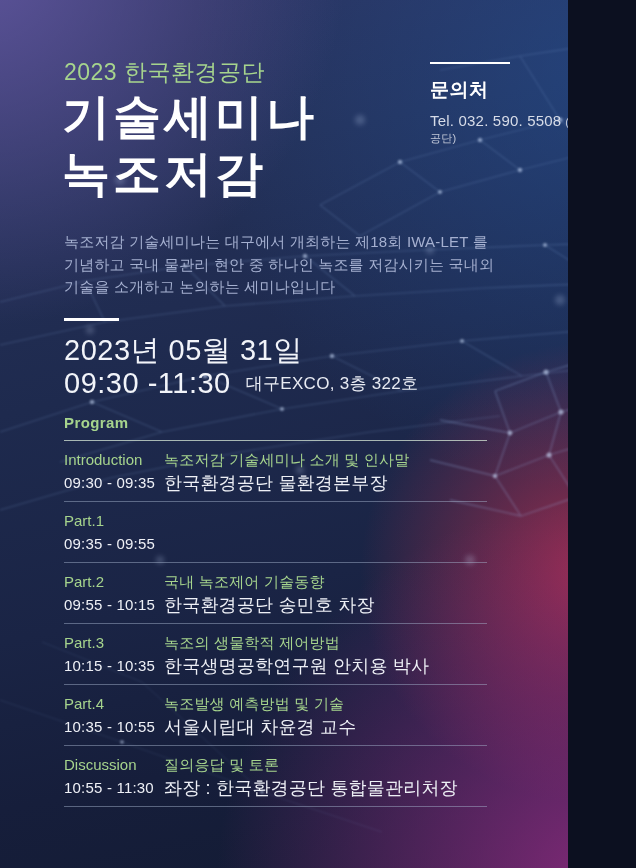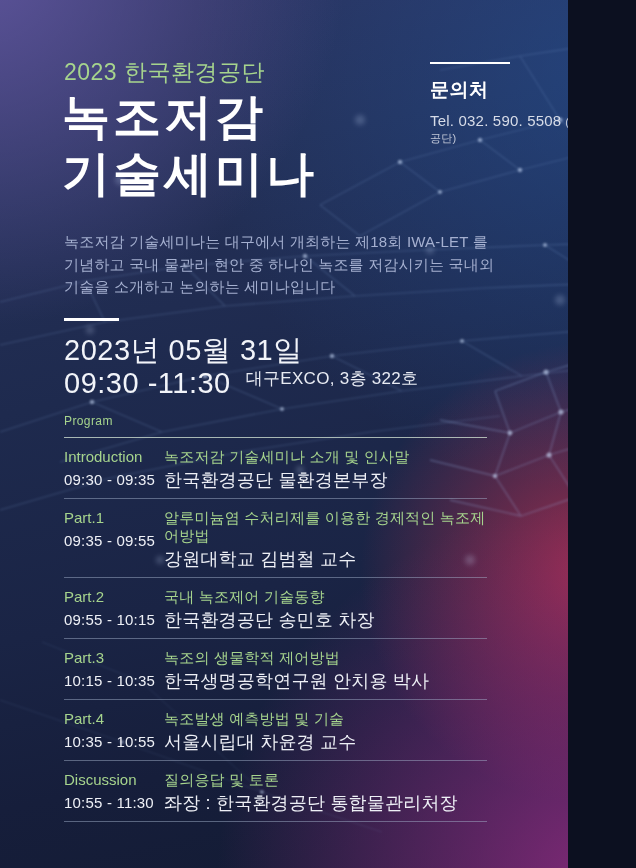--- a/index.html
+++ b/index.html
@@ -42,26 +42,26 @@
     position: absolute; left: 64px; top: 231px;
     font-size: 15px; line-height: 22.5px;
     color: #a5b0d0; white-space: pre-line; letter-spacing: 0.2px;
   }
 
   .date-rule { position: absolute; left: 64px; top: 318px; width: 55px; height: 3px; background: #ffffff; }
   .date-text {
     position: absolute; left: 64px; top: 331px;
     font-size: 29px; font-weight: 500; color: #f2f4f9; letter-spacing: 0.5px;
   }
-  .time-row { position: absolute; left: 64px; top: 367px; display: flex; align-items: flex-start; }
+  .time-row { position: absolute; left: 64px; top: 367px; display: flex; align-items: center; }
   .time-text { font-size: 29px; font-weight: 500; color: #f2f4f9; letter-spacing: 0.5px; }
   .venue-text { font-size: 17px; font-weight: 500; color: #e8ebf3; margin-left: 15px; letter-spacing: 0.3px; }
 
   .program { position: absolute; left: 64px; top: 414px; width: 423px; }
-  .program-heading { font-size: 12px; font-weight: 400; color: #a6d48d; letter-spacing: 0.4px; padding-bottom: 9px; }
+  .program-heading { font-size: 15px; font-weight: 700; color: #a6d48d; letter-spacing: 0.4px; padding-bottom: 9px; }
   .program-heading-rule { height: 1px; background: rgba(215,232,215,0.75); }
   .program-row {
     display: flex; align-items: flex-start;
     padding: 10px 0 9px 0;
     border-bottom: 1px solid rgba(165,180,205,0.48);
   }
   .row-left { width: 100px; flex: 0 0 100px; }
   .row-right { flex: 1; }
   .row-label { font-size: 15px; font-weight: 500; color: #a6d48d; line-height: 18px; margin-bottom: 5px; }
   .row-time  { font-size: 15px; font-weight: 500; color: #eef0f6; line-height: 18px; letter-spacing: 0.2px; }
@@ -152,22 +152,22 @@
         <circle cx="580" cy="640" r="5"></circle>
         <circle cx="120" cy="180" r="5"></circle>
       <circle cx="430" cy="250" r="4"></circle>
     </g>
   </svg>
 
   <div class="content">
 
     <div class="org-year">2023 한국환경공단</div>
     <div class="main-title">
+      <div>기술세미나</div>
       <div>녹조저감</div>
-      <div>기술세미나</div>
     </div>
 
     <div class="contact">
       <div class="contact-group">
         <div class="contact-rule"></div>
         <div class="contact-label">문의처</div>
         <div class="contact-value">
           <span style="font-size:15px;">Tel. 032. 590. 5508</span>
           <span class="contact-org">(한국환경공단)</span>
         </div>
@@ -198,24 +198,20 @@
           <div class="row-title">녹조저감 기술세미나 소개 및 인사말</div>
           <div class="row-speaker">한국환경공단 물환경본부장</div>
         </div>
       </div>
 
       <div class="program-row">
         <div class="row-left">
           <div class="row-label">Part.1</div>
           <div class="row-time">09:35 - 09:55</div>
         </div>
-        <div class="row-right">
-          <div class="row-title">알루미늄염 수처리제를 이용한 경제적인 녹조제어방법</div>
-          <div class="row-speaker">강원대학교 김범철 교수</div>
-        </div>
       </div>
 
       <div class="program-row">
         <div class="row-left">
           <div class="row-label">Part.2</div>
           <div class="row-time">09:55 - 10:15</div>
         </div>
         <div class="row-right">
           <div class="row-title">국내 녹조제어 기술동향</div>
           <div class="row-speaker">한국환경공단 송민호 차장</div>

